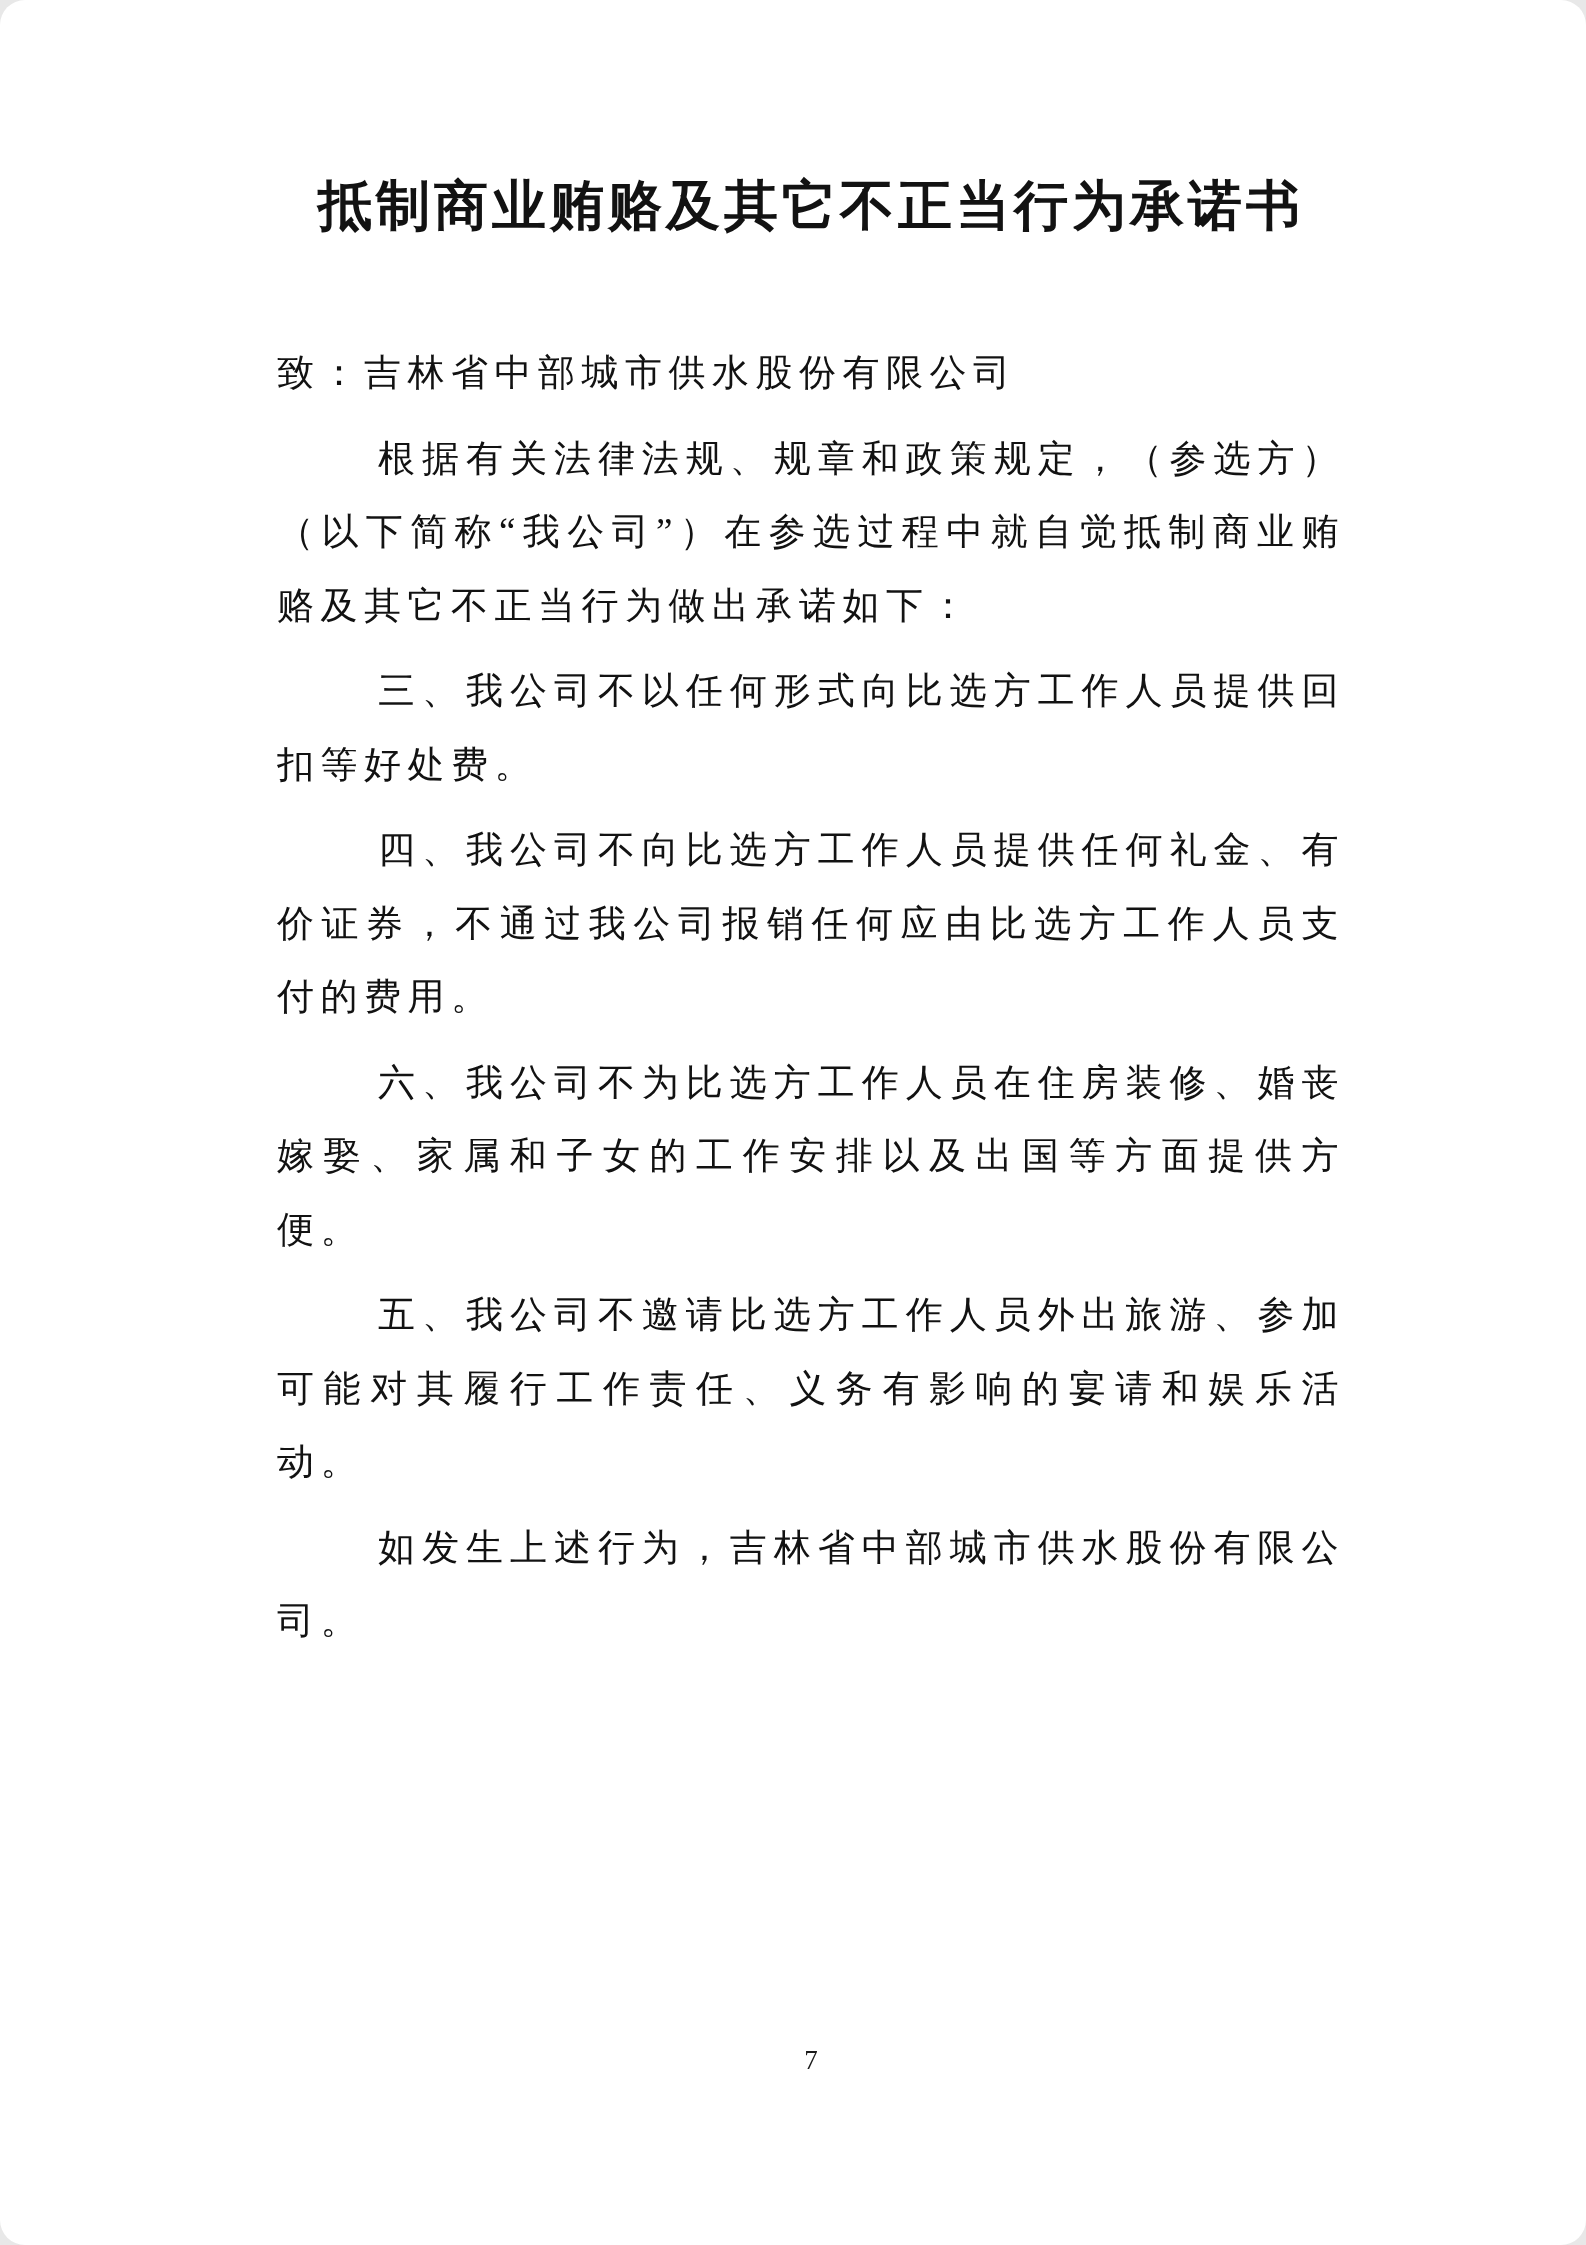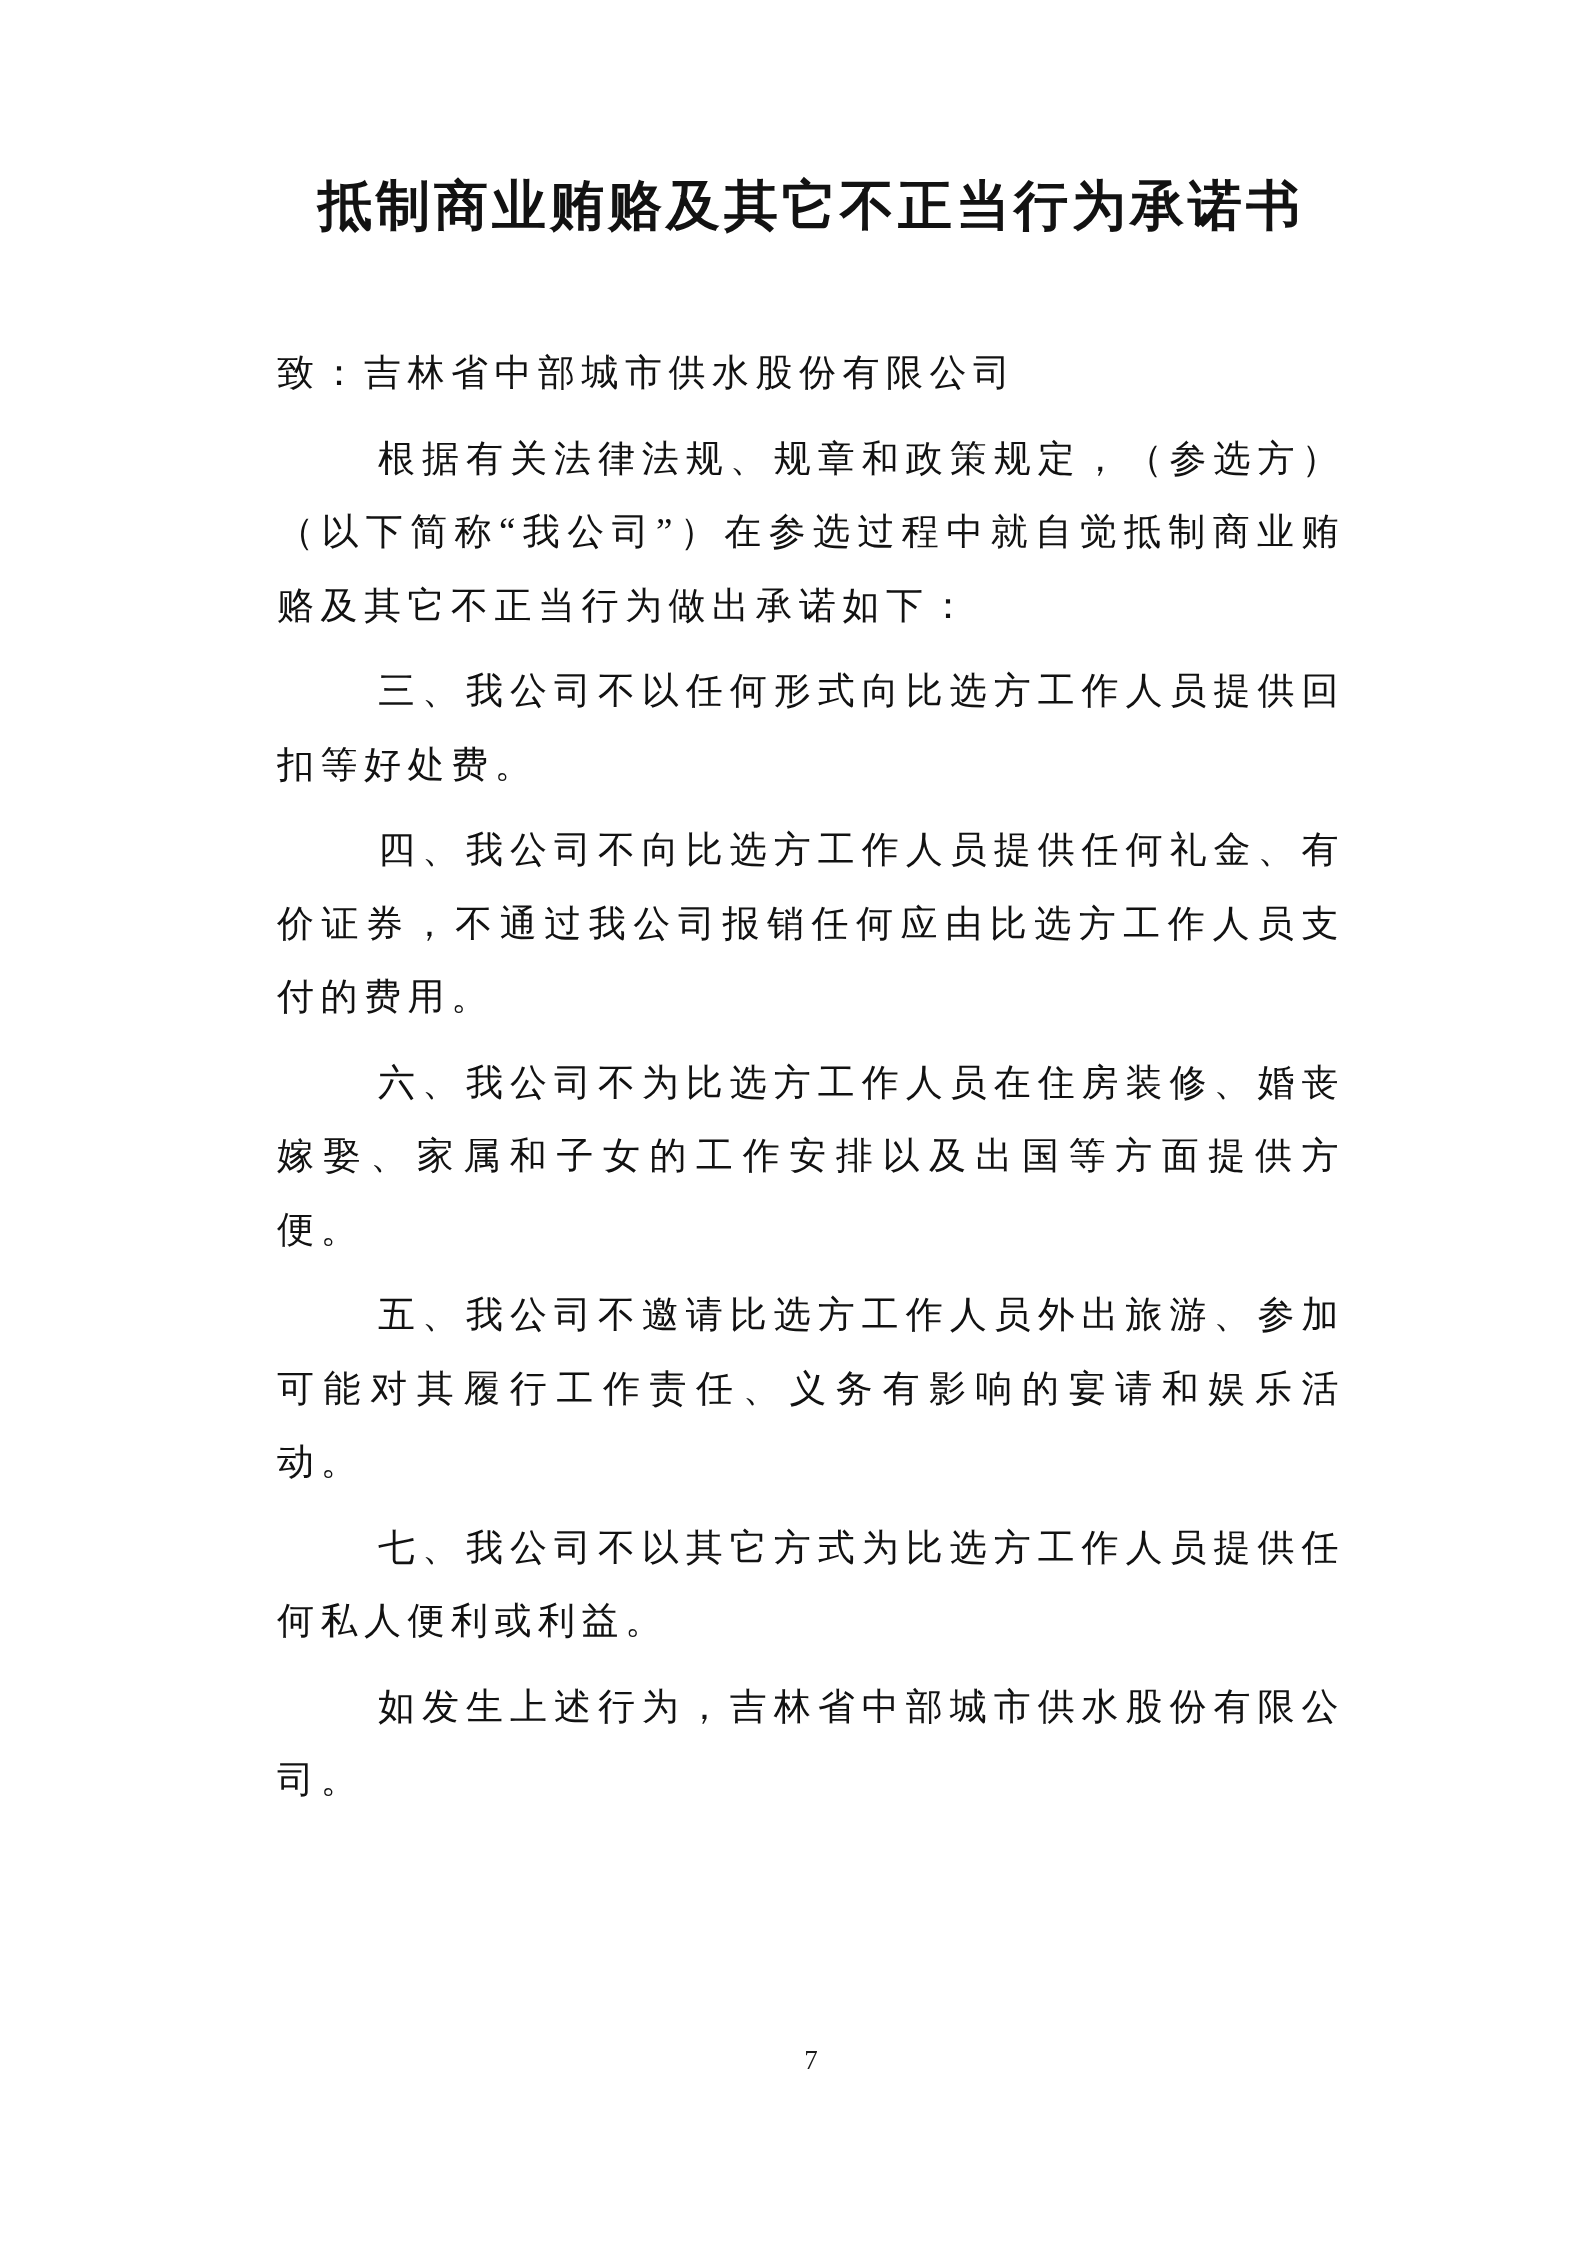--- a/index.html
+++ b/index.html
@@ -9,20 +9,21 @@
   }
   .page {
     position: relative;
     width: 1586px;
     height: 2245px;
     background: #ffffff;
     margin: 0 auto;
     overflow: hidden;
     color: #121212;
     font-family: "Liberation Serif", "DejaVu Serif", serif;
+    border-radius: 25px;
   }
   .content {
     position: absolute;
     left: 265px;
     top: 176px;
     width: 1092px;
   }
   .doc-title {
     margin: 0 0 100px 0;
     font-size: 54px;
@@ -73,20 +74,19 @@
 
 
       <p class="indent">三、我公司不以任何形式向比选方工作人员提供回扣等好处费。</p>
 
       <p class="indent">四、我公司不向比选方工作人员提供任何礼金、有价证券，不通过我公司报销任何应由比选方工作人员支付的费用。</p>
 
       <p class="indent">六、我公司不为比选方工作人员在住房装修、婚丧嫁娶、家属和子女的工作安排以及出国等方面提供方便。</p>
 
       <p class="indent">五、我公司不邀请比选方工作人员外出旅游、参加可能对其履行工作责任、义务有影响的宴请和娱乐活动。</p>
 
-      <p class="indent">七、我公司不以其它方式为比选方工作人员提供任何私人便利或利益。</p>
 
       <p class="indent">如发生上述行为，吉林省中部城市供水股份有限公司。</p>
     </div>
   </div>
 
   <div class="page-number">7</div>
 </div>
 
 </body></html>

